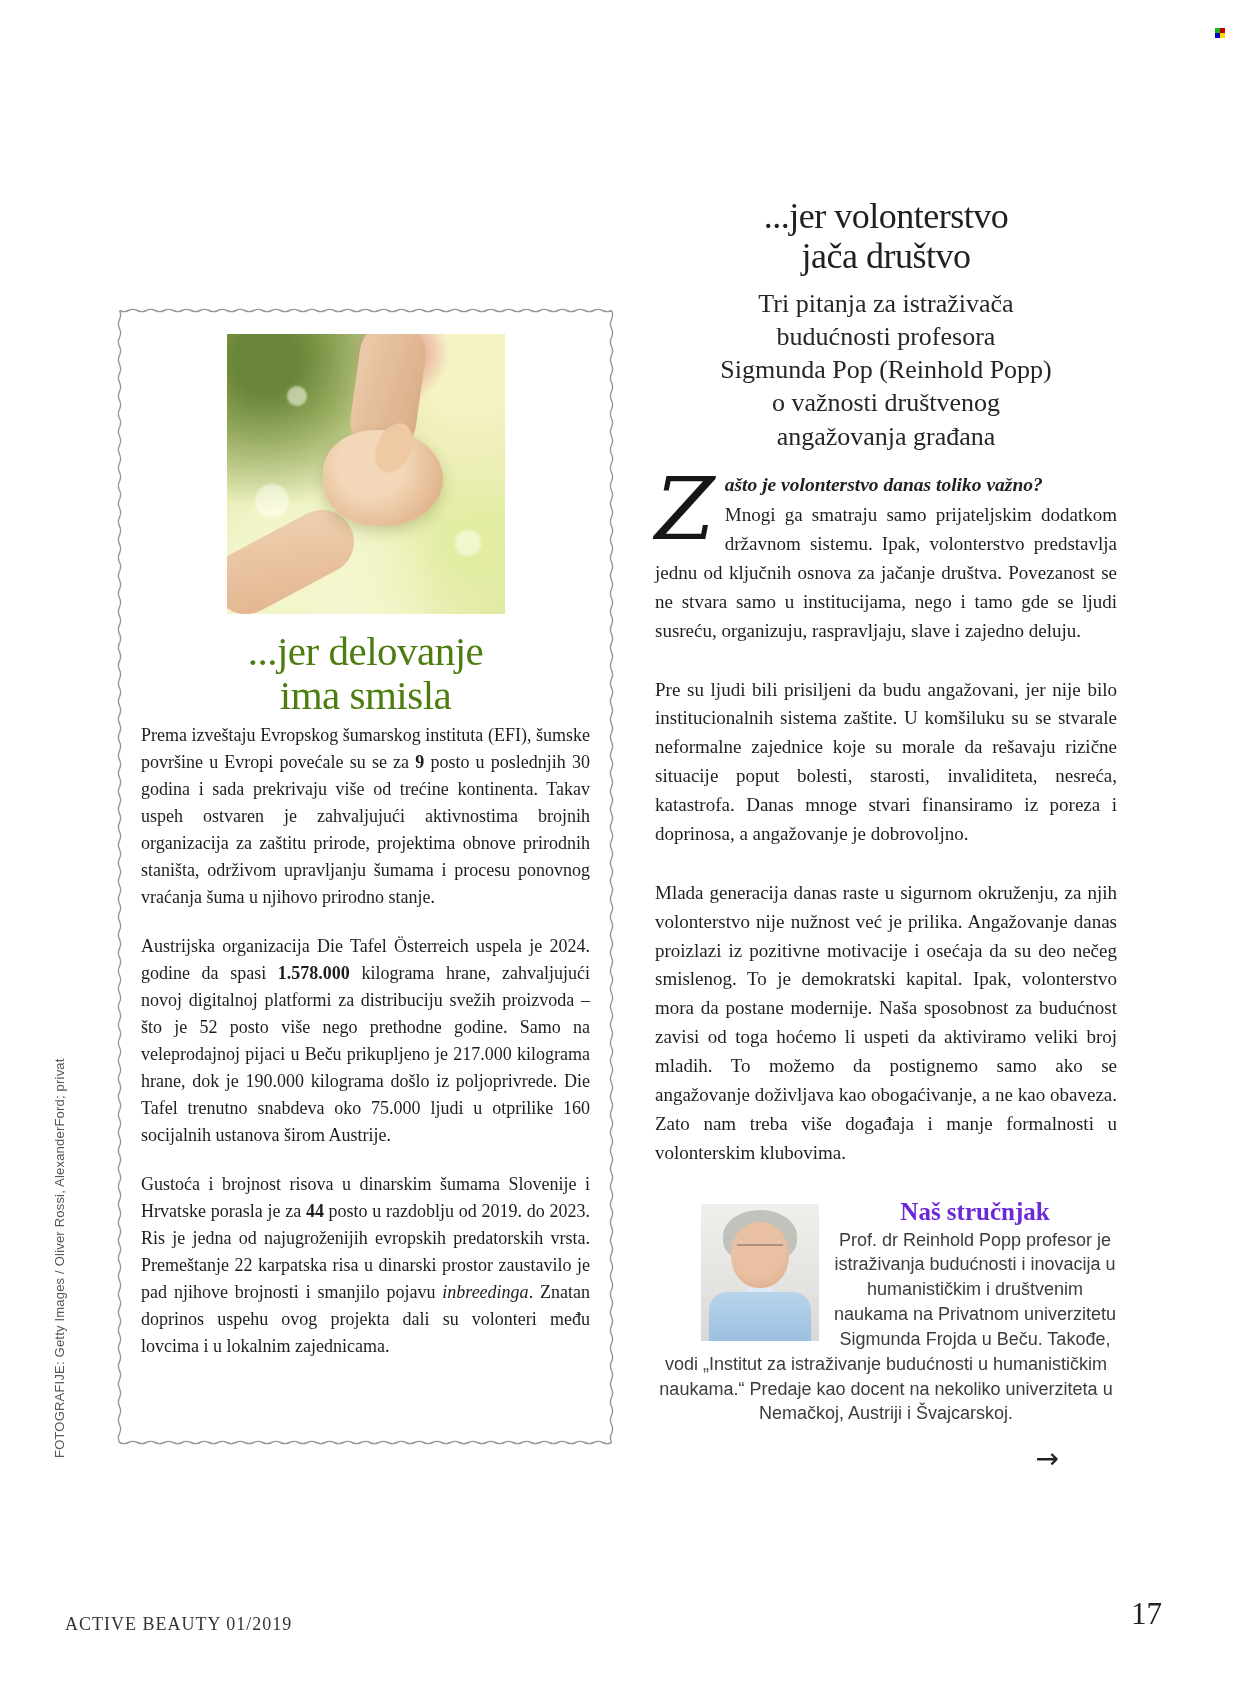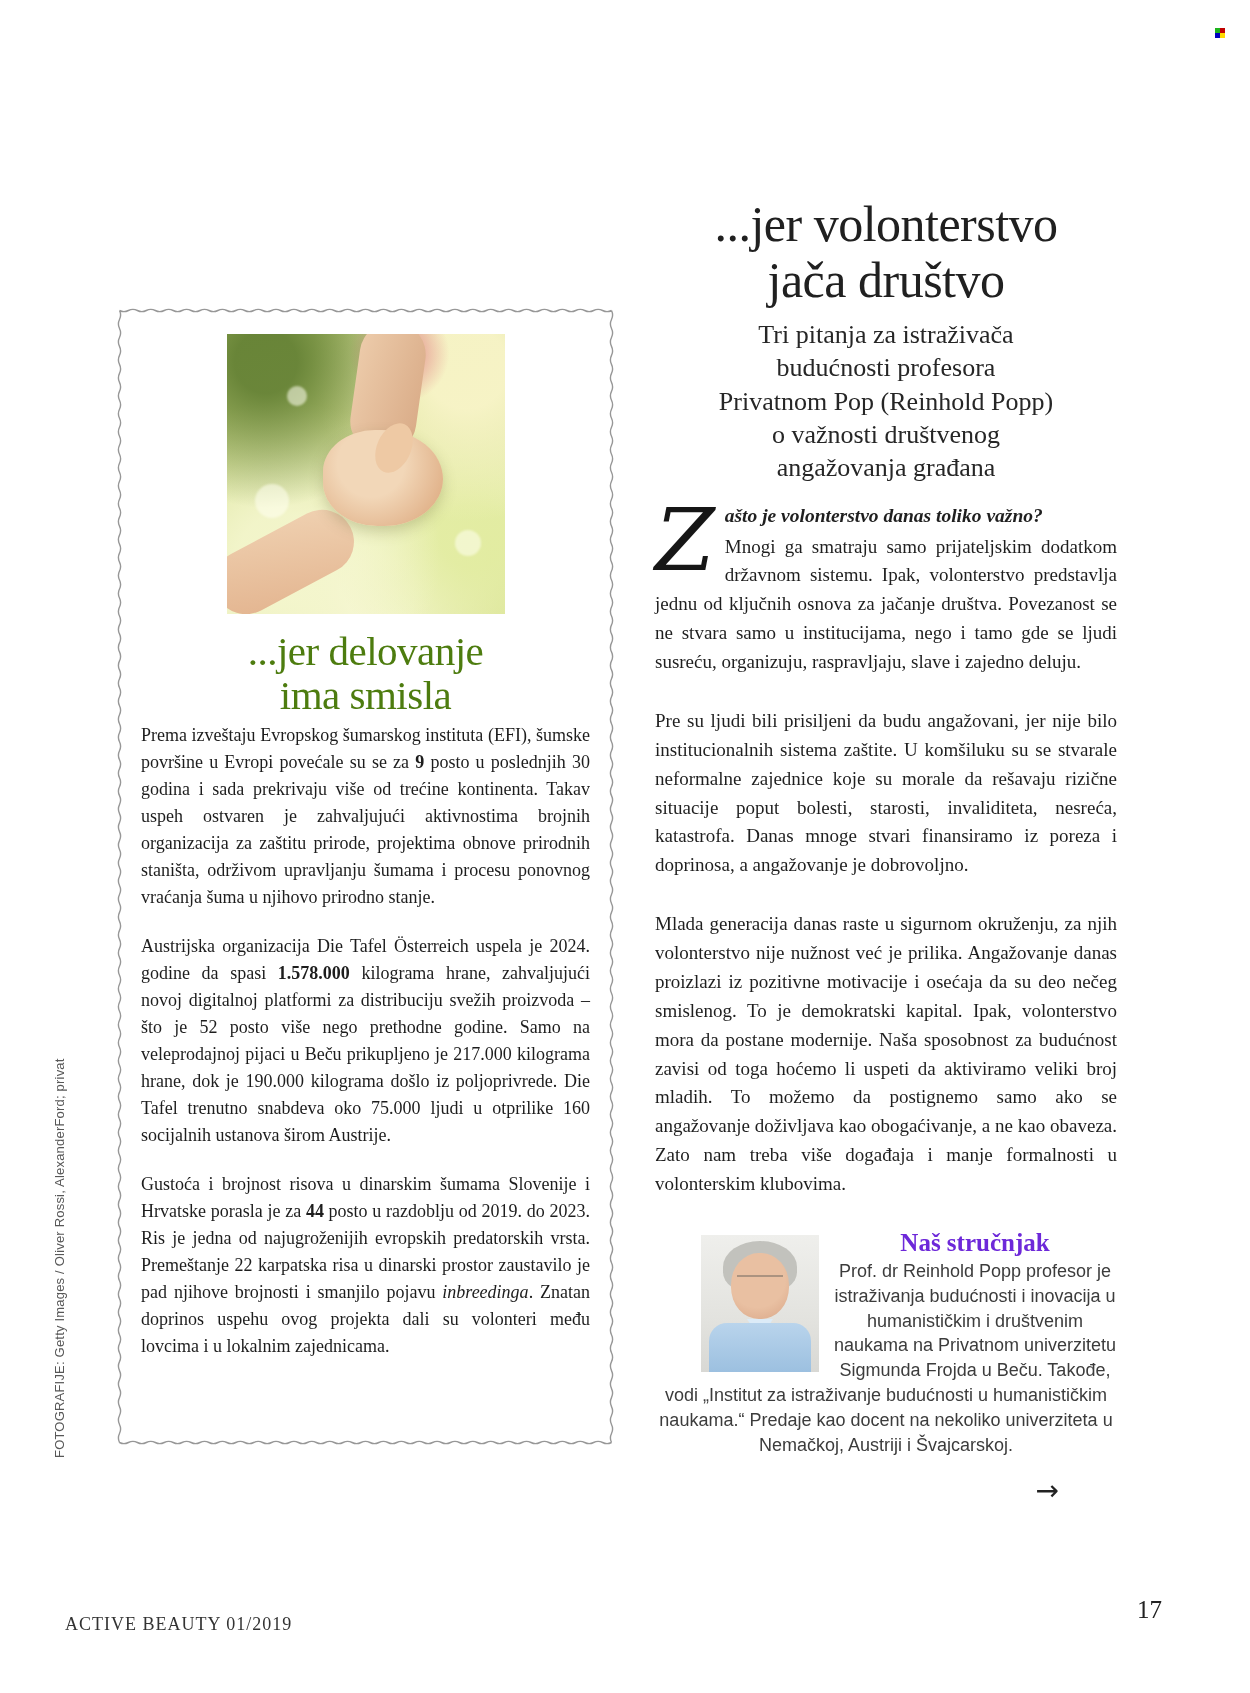--- a/index.html
+++ b/index.html
@@ -66,21 +66,21 @@
   .box-body p{
     margin:0 0 22px 0;text-align:justify;
     font-size:18px;line-height:1.5;color:#1d1d1d;
   }
   
   .right-col{
     position:absolute;left:655px;top:196px;width:462px;
   }
   .rc-headline{
     margin:0;text-align:center;white-space:pre-line;
-    font-size:50px;line-height:1.12;font-weight:400;color:#202020;letter-spacing:-.5px;
+    font-size:36px;line-height:1.12;font-weight:400;color:#202020;letter-spacing:-.5px;
   }
   .rc-subhead{
     margin:10px 0 18px 0;text-align:center;white-space:pre-line;
     font-size:26px;line-height:1.28;color:#262626;
   }
   .qa-q{margin:0 0 2px 0;font-size:19.5px;font-weight:bold;font-style:italic;line-height:1.45;}
   .qa-a{margin:0 0 30px 0;text-align:justify;font-size:19px;line-height:1.52;}
   .dropcap{
     float:left;font-size:86px;line-height:.72;font-style:italic;font-weight:400;
     font-family:"DejaVu Serif", serif;padding:8px 10px 0 0;color:#161616;
@@ -114,21 +114,21 @@
     margin:16px 58px 0 0;text-align:right;font-size:28px;color:#222;
     font-family:"DejaVu Sans", sans-serif;
   }
   
   .footer-left{
     position:absolute;left:65px;top:1614px;
     font-size:18px;letter-spacing:1px;color:#333;
   }
   .page-number{
     position:absolute;right:88px;top:1596px;
-    font-size:25px;color:#222;text-align:right;
+    font-size:31px;color:#222;text-align:right;
   }
 </style>
 </head>
 <body>
 
 <div class="page">
 
   <div class="print-mark">
     <div class="mark-sq" style="background: rgb(29, 179, 29);"></div>
     <div class="mark-sq" style="background: rgb(192, 0, 0);"></div>
@@ -160,21 +160,21 @@
         <p><span>Gustoća i brojnost risova u dinarskim šumama Slovenije i Hrvatske porasla je za </span><span style="font-weight: bold;">44</span><span> posto u razdoblju od 2019. do 2023. Ris je jedna od najugroženijih evropskih predatorskih vrsta. Premeštanje 22 karpatska risa u dinarski prostor zaustavilo je pad njihove brojnosti i smanjilo pojavu </span><span style="font-style: italic;">inbreedinga</span><span>. Znatan doprinos uspehu ovog projekta dali su volonteri među lovcima i u lokalnim zajednicama.</span></p>
       </div>
     </div>
   </div>
 
   <div class="right-col">
     <h1 class="rc-headline">...jer volonterstvo
 jača društvo</h1>
     <div class="rc-subhead">Tri pitanja za istraživača
 budućnosti profesora
-Privatnom Pop (Reinhold Popp)
+Sigmunda Pop (Reinhold Popp)
 o važnosti društvenog
 angažovanja građana</div>
 
     <p class="qa-q"><span class="dropcap">Z</span><span>ašto je volonterstvo danas toliko važno?</span></p>
     <p class="qa-a">Mnogi ga smatraju samo prijateljskim dodatkom državnom sistemu. Ipak, volonterstvo predstavlja jednu od ključnih osnova za jačanje društva. Povezanost se ne stvara samo u institucijama, nego i tamo gde se ljudi susreću, organizuju, raspravljaju, slave i zajedno deluju.</p>
 
     <p class="qa-a">Pre su ljudi bili prisiljeni da budu angažovani, jer nije bilo institucionalnih sistema zaštite. U komšiluku su se stvarale neformalne zajednice koje su morale da rešavaju rizične situacije poput bolesti, starosti, invaliditeta, nesreća, katastrofa. Danas mnoge stvari finansiramo iz poreza i doprinosa, a angažovanje je dobrovoljno.</p>
 
     <p class="qa-a">Mlada generacija danas raste u sigurnom okruženju, za njih volonterstvo nije nužnost već je prilika. Angažovanje danas proizlazi iz pozitivne motivacije i osećaja da su deo nečeg smislenog. To je demokratski kapital. Ipak, volonterstvo mora da postane modernije. Naša sposobnost za budućnost zavisi od toga hoćemo li uspeti da aktiviramo veliki broj mladih. To možemo da postignemo samo ako se angažovanje doživljava kao obogaćivanje, a ne kao obaveza. Zato nam treba više događaja i manje formalnosti u volonterskim klubovima.</p>
 

